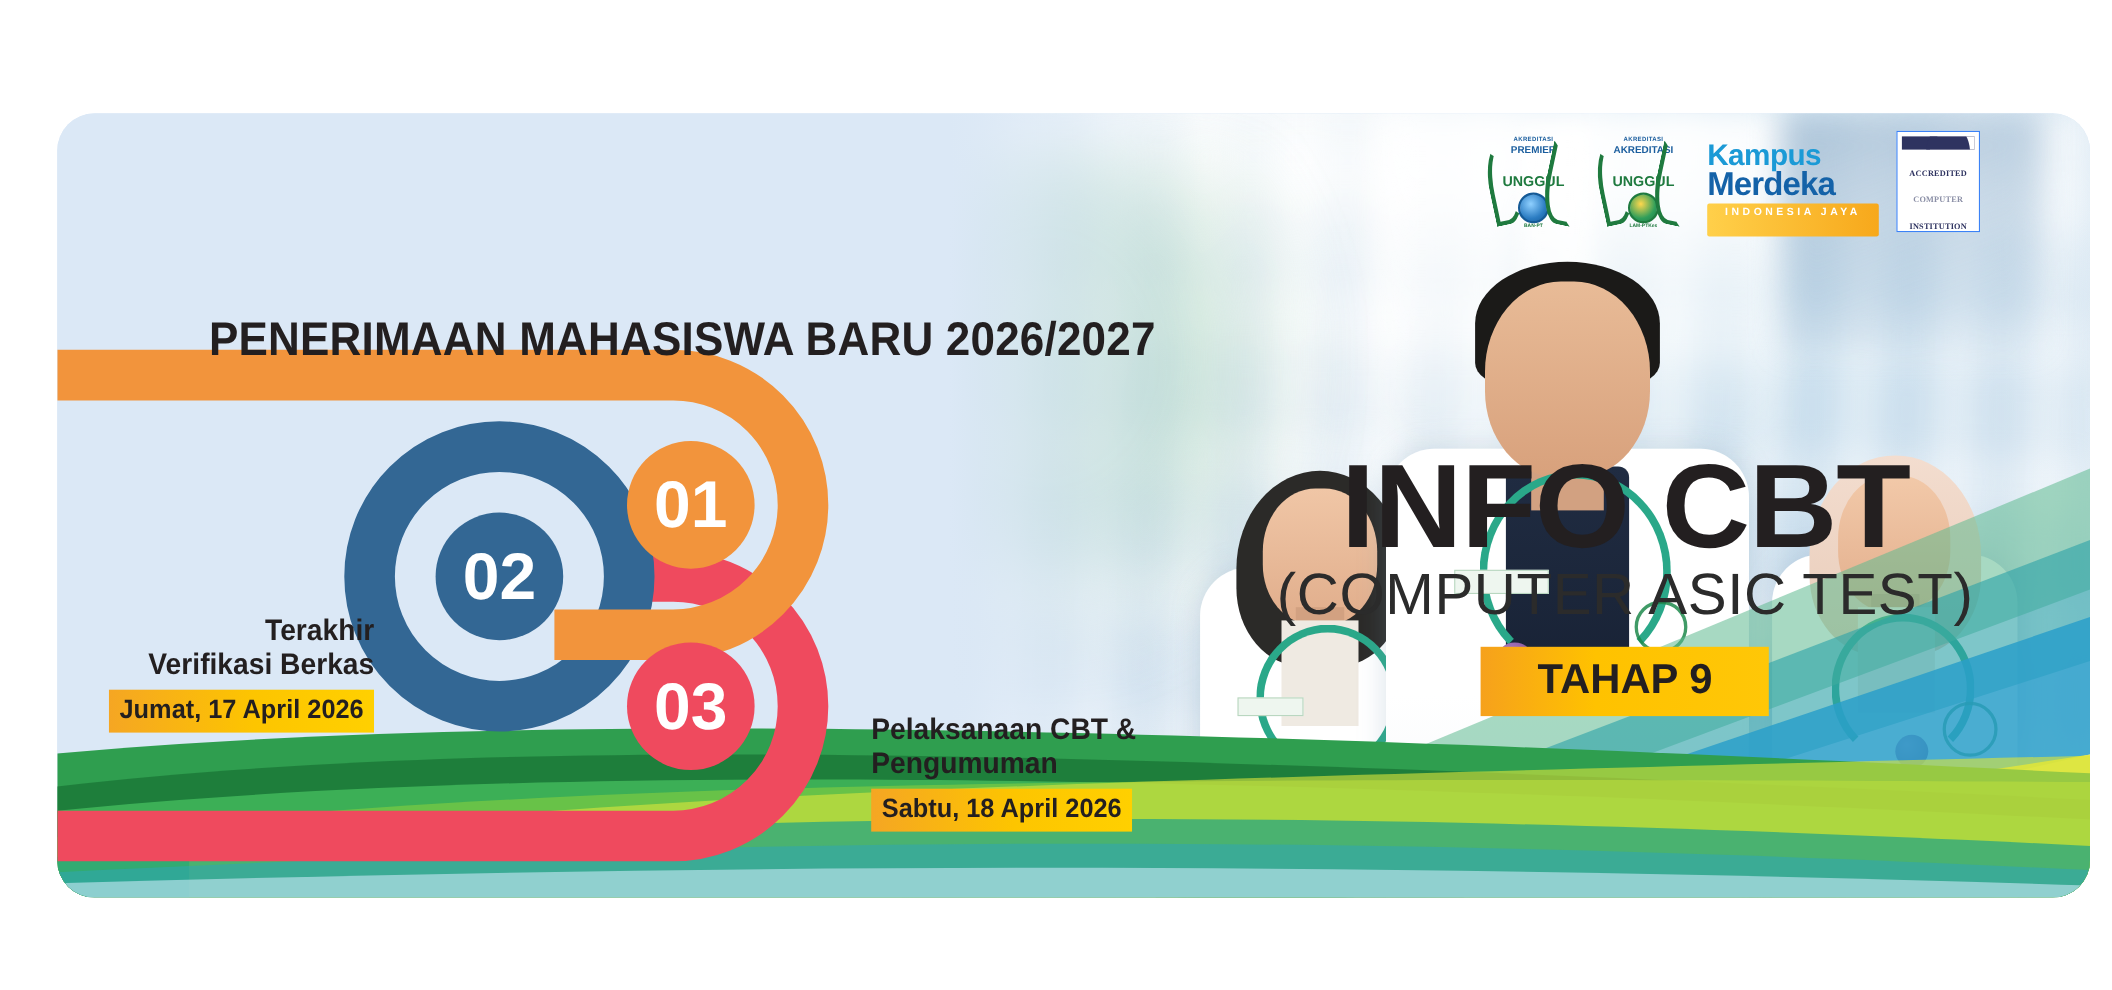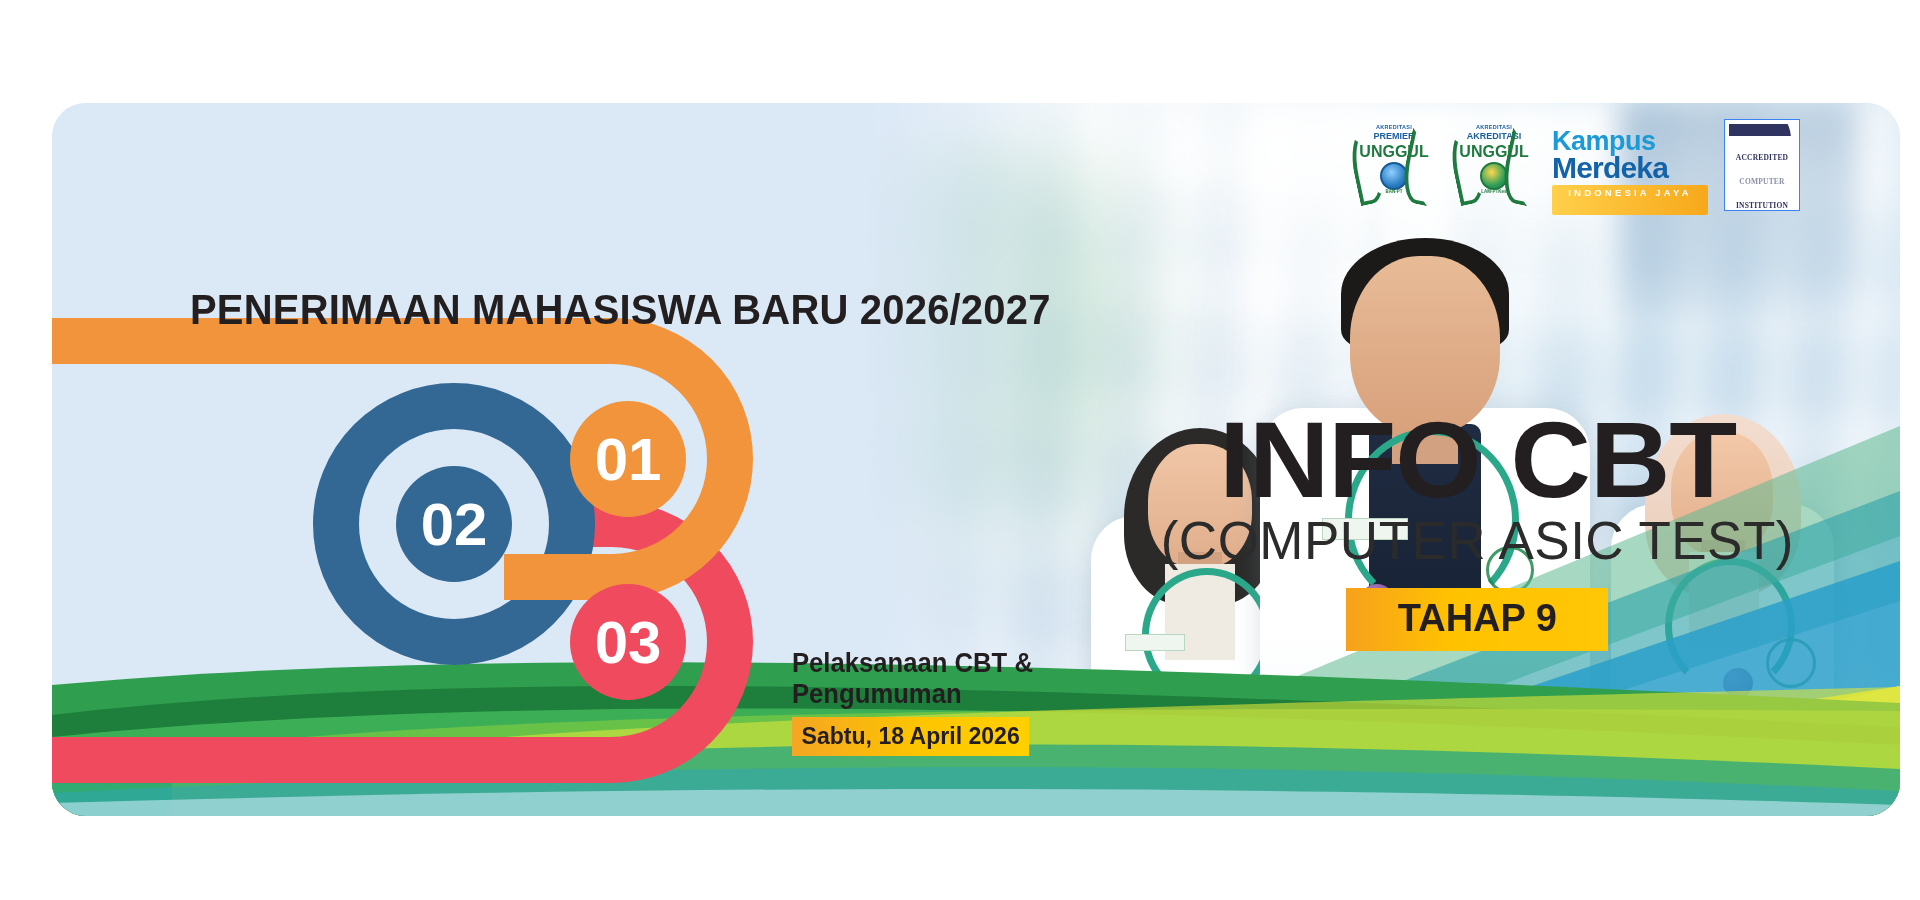--- a/index.html
+++ b/index.html
@@ -164,21 +164,21 @@
   .logos{position:absolute;right:100px;top:16px;display:flex;align-items:flex-start;gap:16px;}
   .logo{position:relative;}
 
   .wreath{position:relative;width:84px;height:82px;text-align:center;}
   .wreath .lf,.wreath .rf{position:absolute;top:6px;width:22px;height:66px;
     border:4px solid #1f7a3f;border-radius:60% 0 60% 0;}
   .wreath .lf{left:1px;border-right-color:transparent;border-top-color:transparent;transform:rotate(-12deg);}
   .wreath .rf{right:1px;border-left-color:transparent;border-top-color:transparent;transform:rotate(12deg) scaleX(-1);}
   .wreath .w-top{font-size:5.5px;font-weight:bold;color:#1b5e9e;letter-spacing:.3px;line-height:6.5px;margin-top:5px;}
   .wreath .w-mid{font-size:9px;font-weight:bold;color:#1b5e9e;line-height:10px;}
-  .wreath .w-big{font-size:16px;font-weight:bold;color:#1f7a3f;line-height:19px;margin-top:1px;}
+  .wreath .w-big{font-size:13px;font-weight:bold;color:#1f7a3f;line-height:19px;margin-top:14px;}
   .wreath .seal{width:24px;height:24px;border-radius:50%;margin:1px auto 0;
     background:radial-gradient(circle at 40% 35%,#ffd84d,#2f9e5a 62%,#1d7a43);
     border:2px solid #1f7a3f;}
   .wreath .seal.blue{background:radial-gradient(circle at 40% 35%,#8fd0ff,#2b7cc2 62%,#155a96);border-color:#155a96;}
   .wreath .seal-cap{font-size:4.5px;font-weight:bold;color:#1f7a3f;margin-top:-1px;}
 
   .km{width:156px;padding-top:10px;}
   .km .km1{font-family:"Liberation Sans",sans-serif;font-weight:bold;font-size:27px;color:#1b9ad6;
     line-height:25px;letter-spacing:-.5px;}
   .km .km2{font-family:"Liberation Sans",sans-serif;font-weight:bold;font-size:30px;color:#1462a8;
@@ -293,20 +293,25 @@
 
         <text x="576" y="184" fill="#ffffff" font-family="Liberation Sans Narrow, Liberation Sans, sans-serif" font-size="60" font-weight="bold" text-anchor="middle" dominant-baseline="central">01</text>
         <text x="402" y="249" fill="#ffffff" font-family="Liberation Sans Narrow, Liberation Sans, sans-serif" font-size="60" font-weight="bold" text-anchor="middle" dominant-baseline="central">02</text>
         <text x="576" y="367" fill="#ffffff" font-family="Liberation Sans Narrow, Liberation Sans, sans-serif" font-size="60" font-weight="bold" text-anchor="middle" dominant-baseline="central">03</text>
       </svg>
     </div>
 
     <div class="title">PENERIMAAN MAHASISWA BARU 2026/2027</div>
 
 
+    <div class="step rightal" style="right:1560px;top:455px;text-align:right;">
+      <div class="s-title">Terakhir
+Verifikasi Berkas</div>
+      <div class="s-date">Jumat, 17 April 2026</div>
+    </div>
 
     <div class="step" style="left:740px;top:545px;">
       <div class="s-title">Pelaksanaan CBT &amp;
 Pengumuman</div>
       <div class="s-date">Sabtu, 18 April 2026</div>
     </div>
 
     <div class="infoblock">
       <div class="info-main">INFO CBT</div>
       <div class="info-sub">(COMPUTER ASIC TEST)</div>

